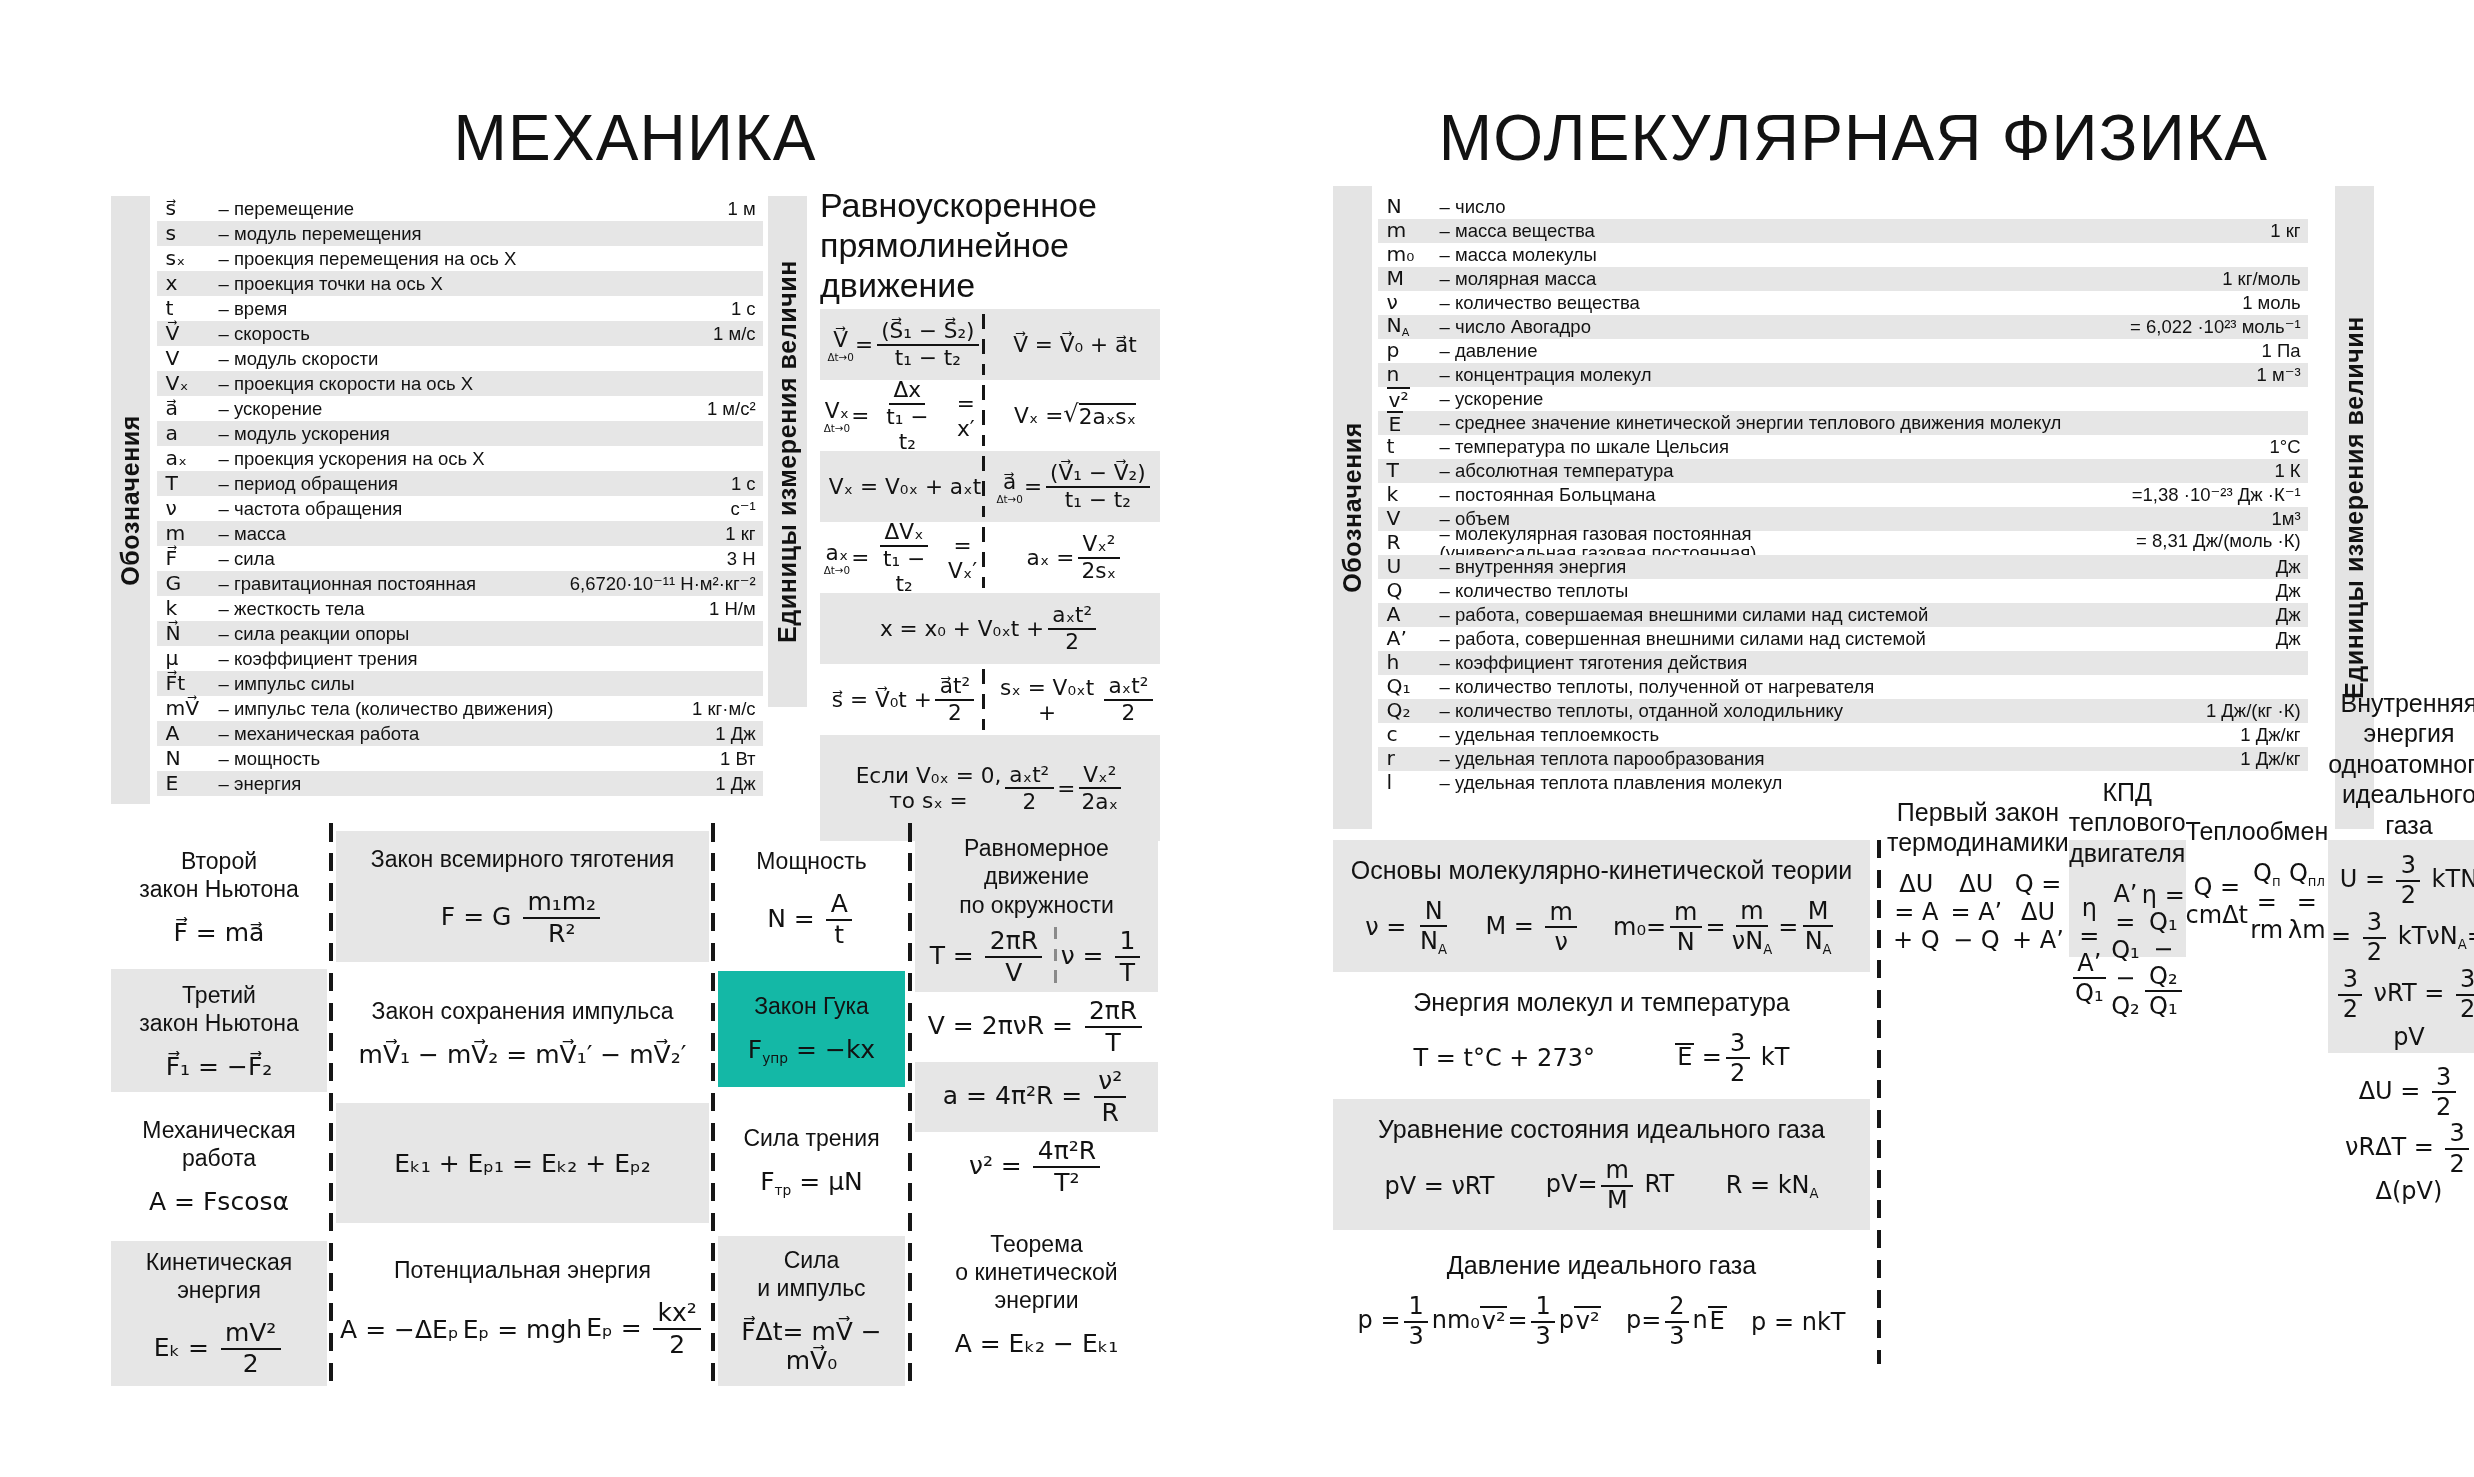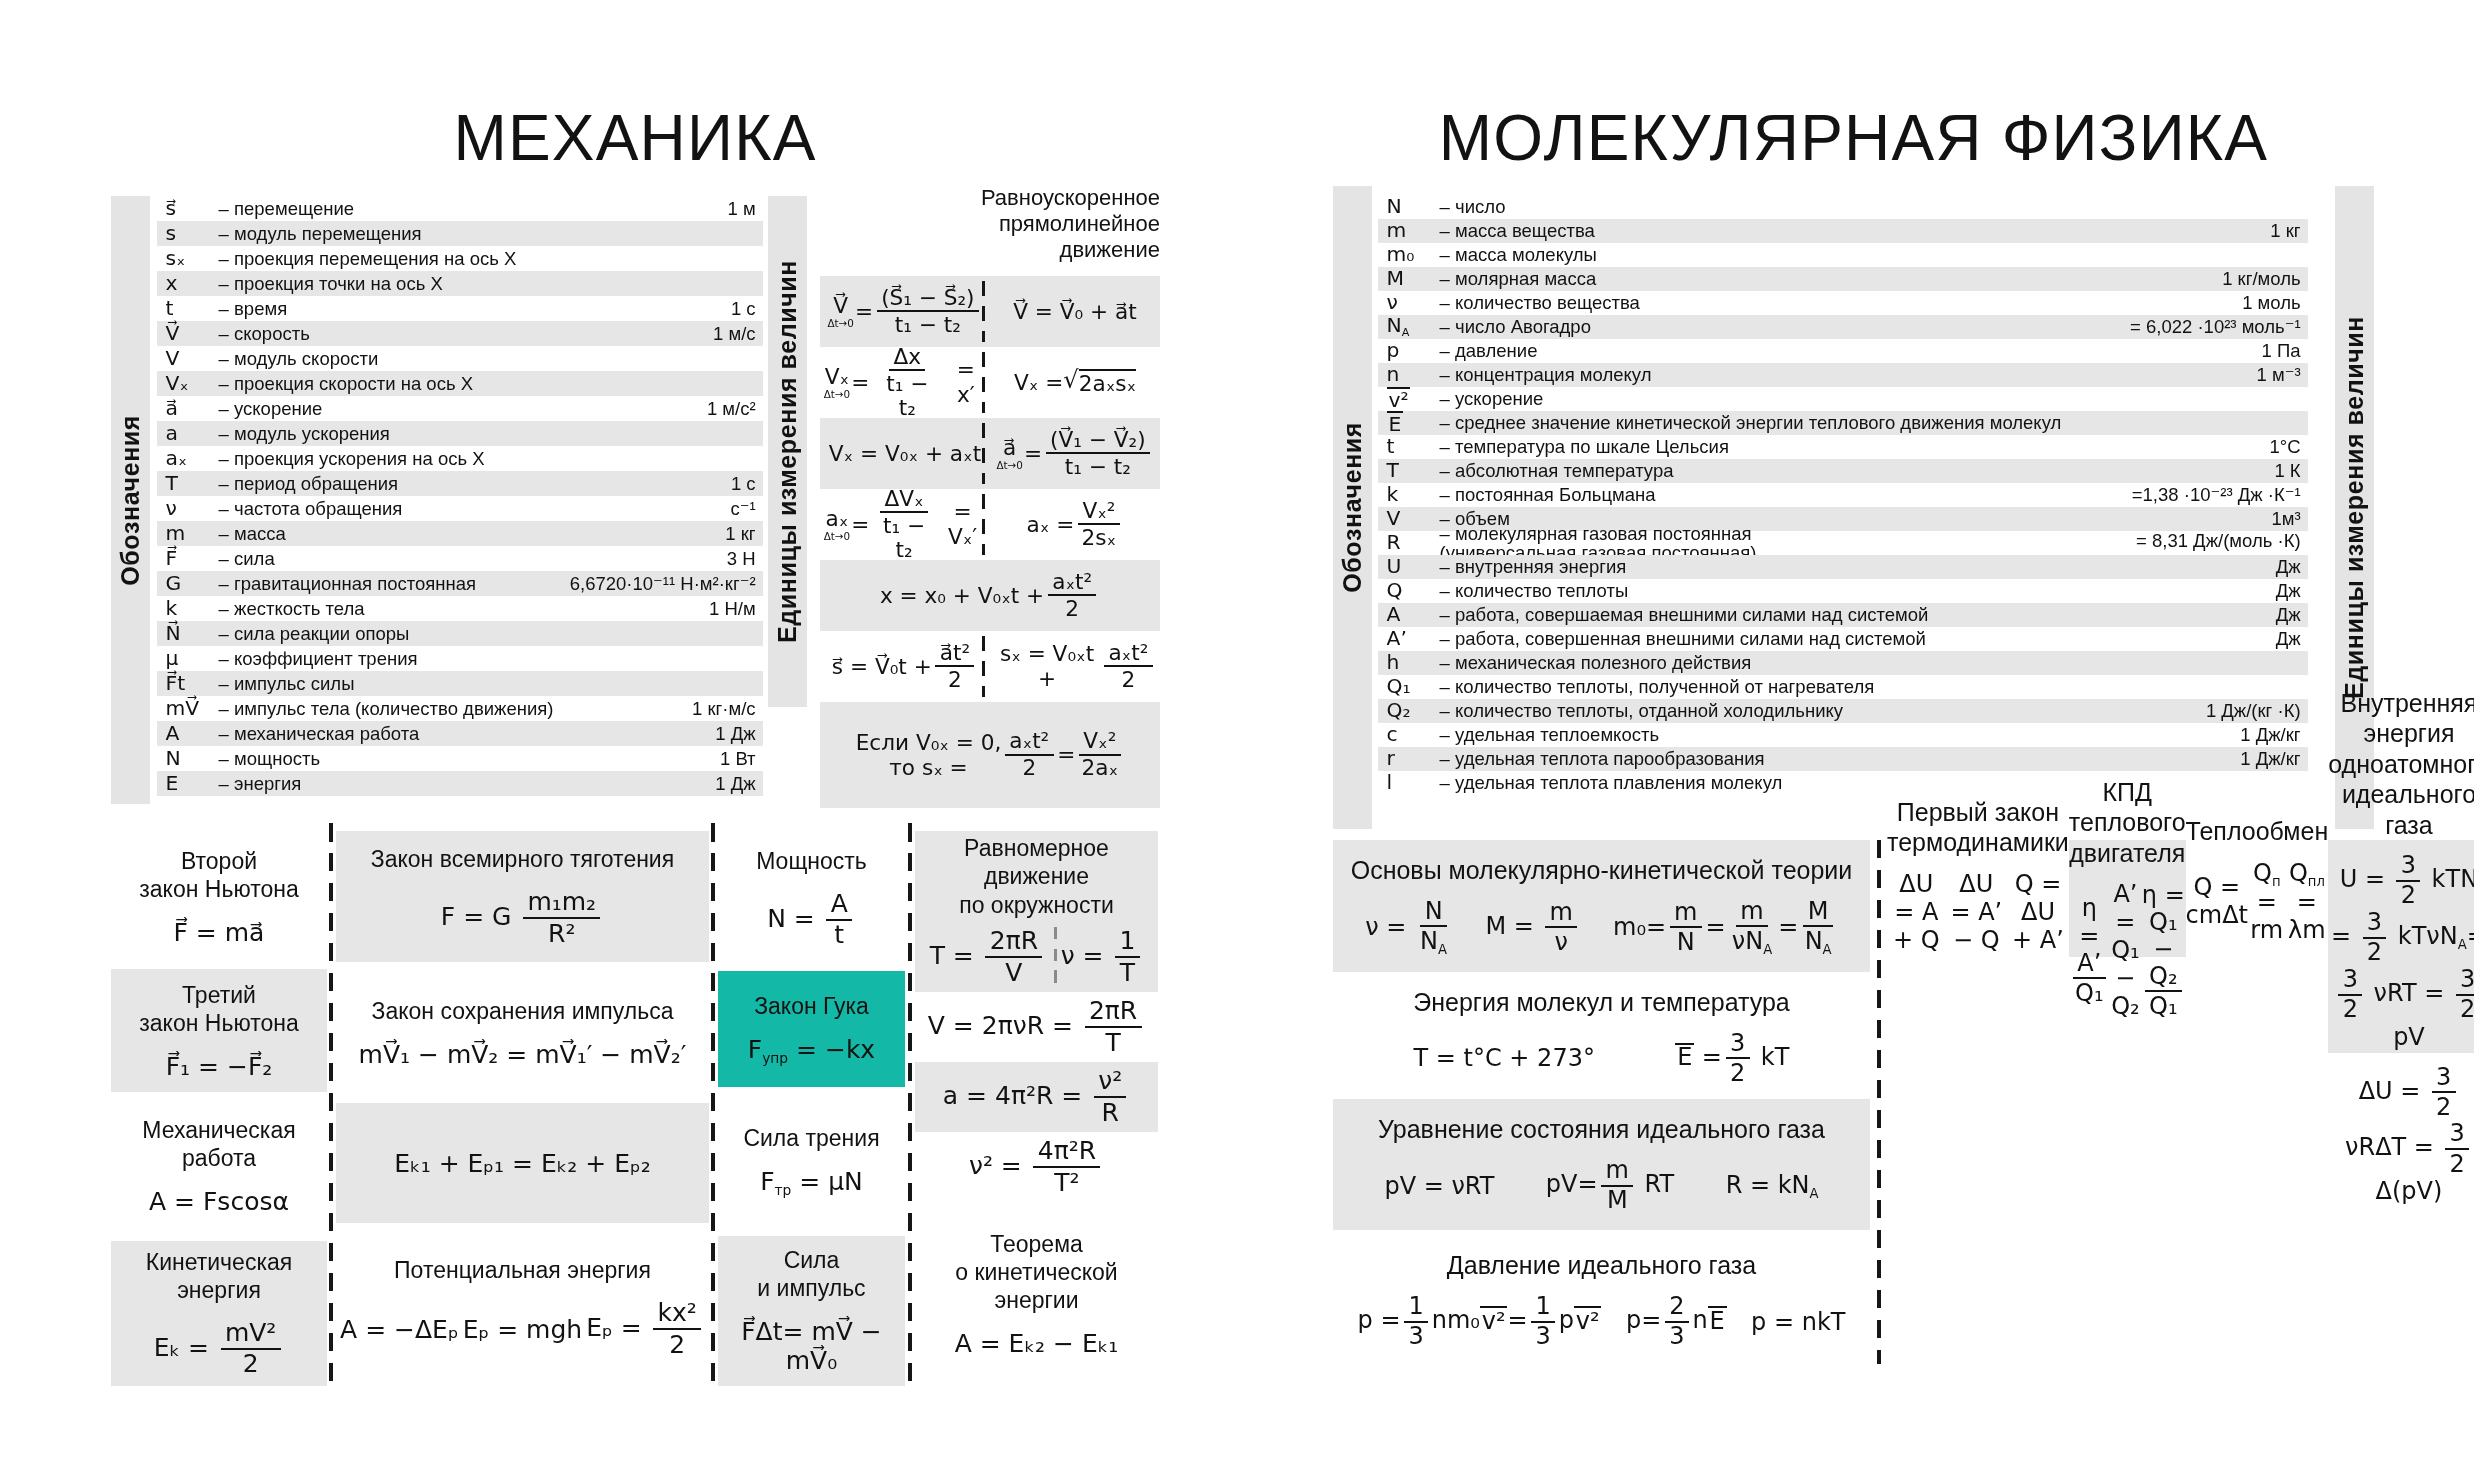--- a/index.html
+++ b/index.html
@@ -27,21 +27,21 @@
   .lrow.tall{height:48px}
   #mech-symbols .lrow:nth-child(even){background:#e6e6e6}
   #mol-symbols .lrow:nth-child(even){background:#e6e6e6}
   .sym{flex:0 0 53px;font-size:20.3px}
   .desc{flex:1;padding-right:12.3px}
   .unit{flex:0 0 auto;text-align:right;white-space:nowrap}
   .tall .unit{align-self:flex-end;padding-bottom:5px}
 
   
   #motion{position:absolute;left:820px;top:185px;width:340px}
-  .motion-title{font-size:22px;text-align:right;line-height:1.18;white-space:pre-line;margin-bottom:13px}
+  .motion-title{font-size:34px;text-align:left;line-height:1.18;white-space:pre-line;margin-bottom:4px}
   .m-row{position:relative;display:flex;align-items:center;height:71px;font-size:21.6px}
   .m-row:nth-child(odd){background:#e6e6e6}
   .m-row:last-child{height:106px}
   .m-row .c{flex:1;display:flex;justify-content:center;align-items:center;text-align:center;padding:0 3.7px}
   .vdash{position:absolute;left:47.5%;top:5px;bottom:5px;width:3.7px;
          background:repeating-linear-gradient(#161616 0 15px,transparent 15px 25px)}
 
   
   #mech-grid{position:absolute;left:111px;top:823px;width:1048px;height:558px}
   .gdash{position:absolute;top:0;height:558px;width:4.3px;background:repeating-linear-gradient(#161616 0 18.5px,transparent 18.5px 30px)}
@@ -558,21 +558,21 @@
         <span class="desc">– работа, совершаемая внешними силами над системой</span>
         <span class="unit">Дж</span>
       </div>
       <div class="lrow">
         <span class="sym fm">A’</span>
         <span class="desc">– работа, совершенная внешними силами над системой</span>
         <span class="unit">Дж</span>
       </div>
       <div class="lrow">
         <span class="sym fm">h</span>
-        <span class="desc">– механическая полезного действия</span>
+        <span class="desc">– коэффициент тяготения действия</span>
         <span class="unit"></span>
       </div>
       <div class="lrow">
         <span class="sym fm">Q₁</span>
         <span class="desc">– количество теплоты, полученной от нагревателя</span>
         <span class="unit"></span>
       </div>
       <div class="lrow">
         <span class="sym fm">Q₂</span>
         <span class="desc">– количество теплоты, отданной холодильнику</span>

